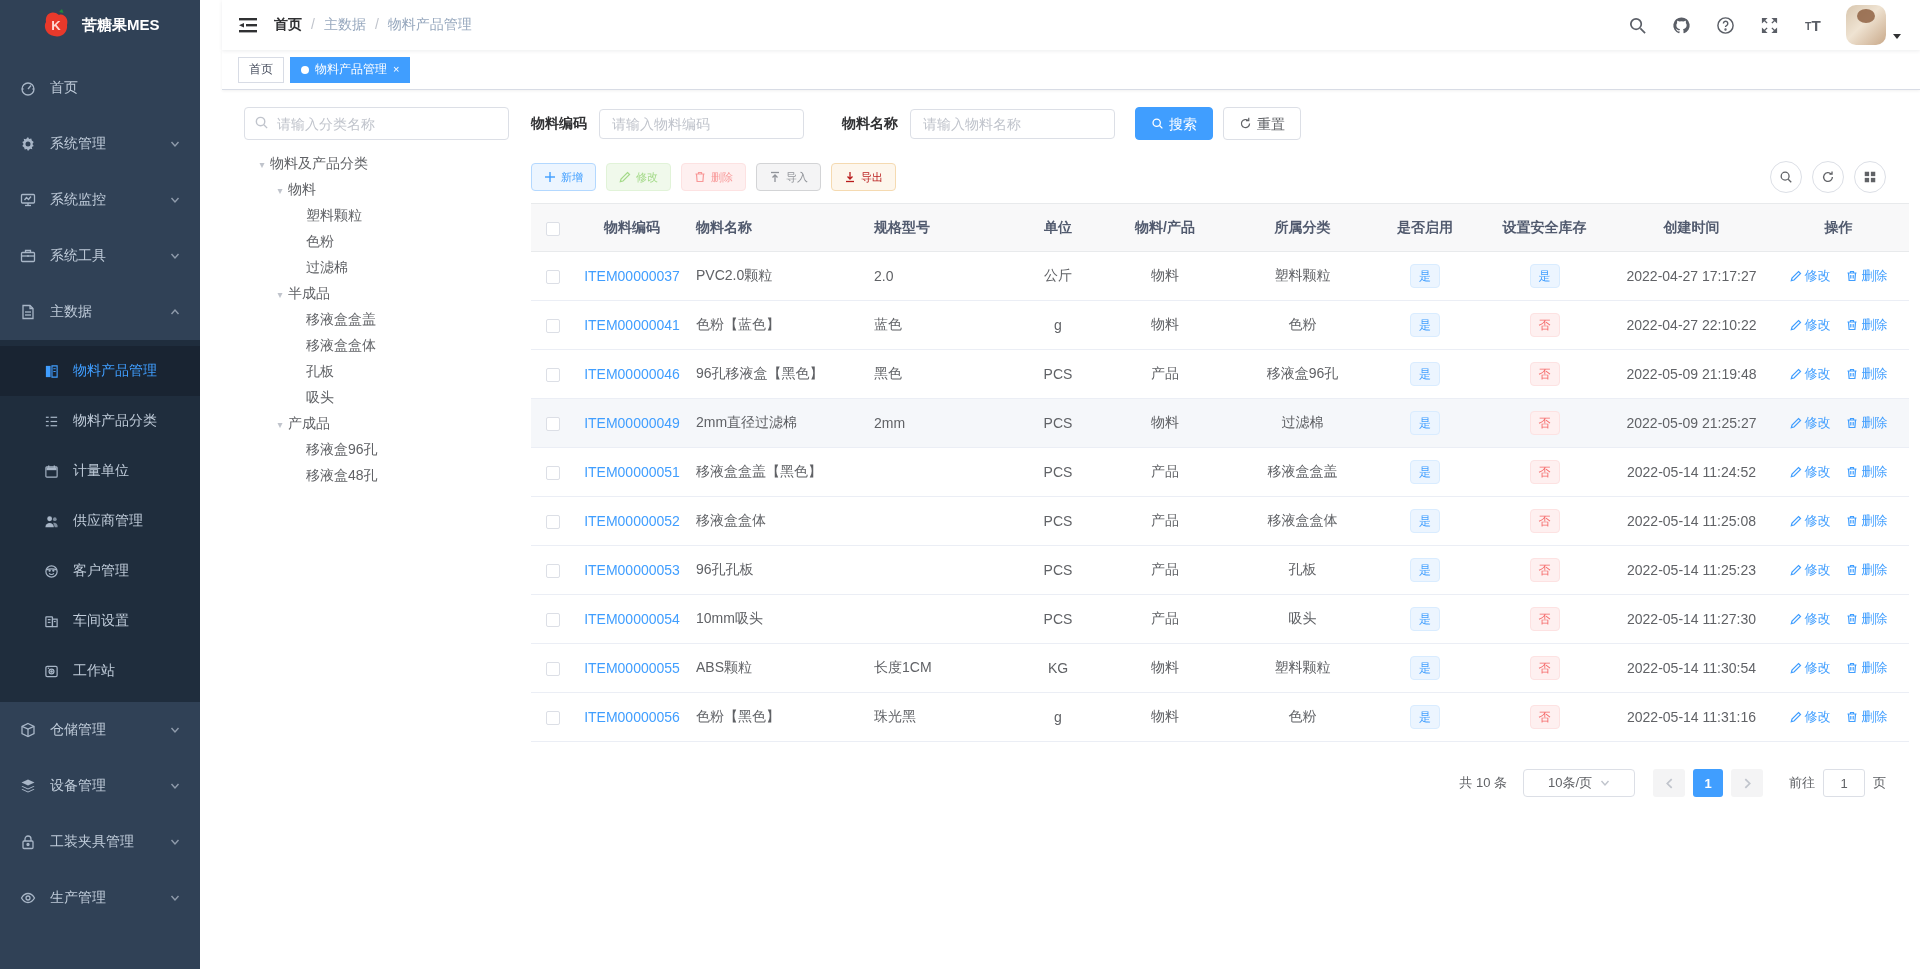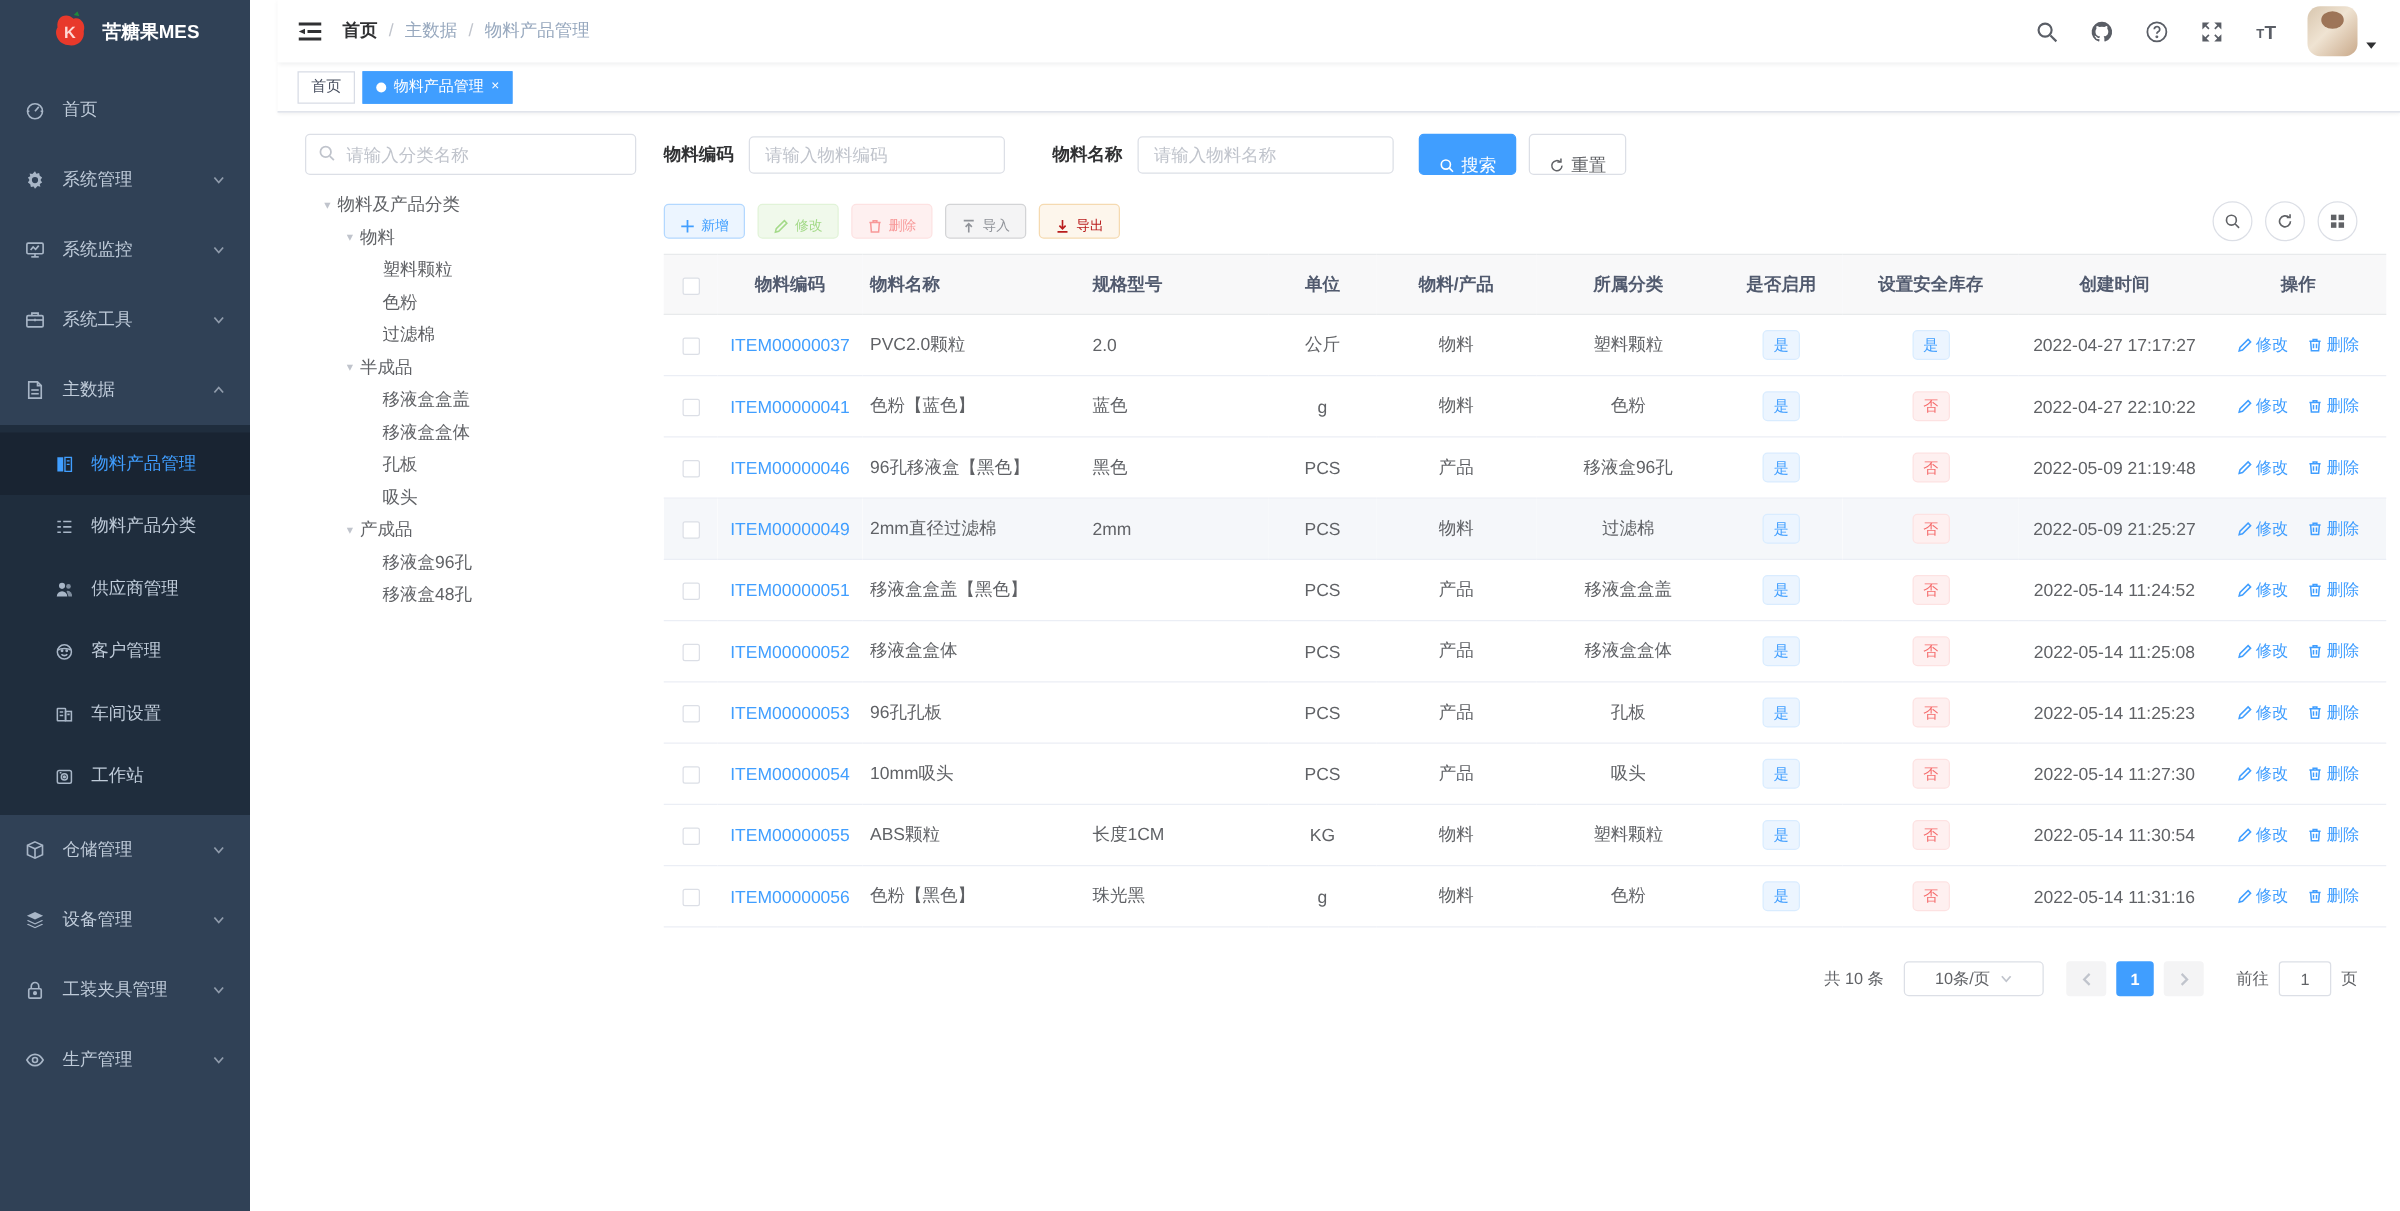--- a/index.html
+++ b/index.html
@@ -72,21 +72,21 @@
   .tree-label { white-space:nowrap; }
 
   
   .table-panel { flex:1; min-width:0; }
   .query-form { display:flex; align-items:center; gap:10px; }
   .qf-label { font-size:14px; font-weight:bold; color:#303133; margin-right:2px; }
   .qf-input { width:205px; height:30px; border:1px solid #dcdfe6; border-radius:4px; padding:0 12px; font-size:14px;
               color:#606266; outline:none; font-family:inherit; }
   .qf-input::placeholder { color:#c0c4cc; }
   .qf-gap { width:18px; }
-  .btn { display:inline-flex; align-items:flex-end; justify-content:center; gap:5px; border-radius:4px; cursor:pointer;
+  .btn { display:inline-flex; align-items:center; justify-content:center; gap:5px; border-radius:4px; cursor:pointer;
          font-size:14px; line-height:1; border:1px solid transparent; font-family:inherit; }
   .btn svg { width:13px; height:13px; display:block; }
   .btn-search { height:33px; padding:0 15px; background:#409eff; border-color:#409eff; color:#fff; margin-left:10px; }
   .btn-reset  { height:33px; padding:0 15px; background:#fff; border-color:#dcdfe6; color:#606266; }
 
   .toolbar-row { display:flex; align-items:center; margin-top:21px; }
   .tb-buttons { display:flex; gap:10px; }
   .tb-btn { height:28px; padding:3px 12px; font-size:11px; }
   .tb-btn.primary { color:#409eff; background:#ecf5ff; border-color:#b3d8ff; }
   .tb-btn.success { color:#a4da89; background:#f0f9eb; border-color:#e1f3d8; }
@@ -237,20 +237,31 @@
               <svg viewBox="0 0 16 16" fill="none" stroke="currentColor" stroke-width="1.3">
                 <line x1="2" y1="3.5" x2="5" y2="3.5"></line>
                 <line x1="7" y1="3.5" x2="14" y2="3.5"></line>
                 <line x1="2" y1="8" x2="5" y2="8"></line>
                 <line x1="7" y1="8" x2="14" y2="8"></line>
                 <line x1="2" y1="12.5" x2="5" y2="12.5"></line>
                 <line x1="7" y1="12.5" x2="14" y2="12.5"></line>
               </svg>
             </span>
     <span class="mi-label">物料产品分类</span>
+  </div>
+          <div class="sub-item">
+    <span class="mi-icon">
+              <svg viewBox="0 0 16 16" fill="currentColor">
+                <rect x="2" y="3" width="12" height="11" rx="1" fill="none" stroke="currentColor" stroke-width="1.2"></rect>
+                <rect x="2.6" y="3.6" width="10.8" height="3"></rect>
+                <line x1="5" y1="1.5" x2="5" y2="4" stroke="currentColor" stroke-width="1.4"></line>
+                <line x1="11" y1="1.5" x2="11" y2="4" stroke="currentColor" stroke-width="1.4"></line>
+              </svg>
+            </span>
+    <span class="mi-label">计量单位</span>
   </div>
           <div class="sub-item">
     <span class="mi-icon">
               <svg viewBox="0 0 16 16" fill="currentColor">
                 <circle cx="6" cy="5" r="2.6"></circle>
                 <path d="M1.5 14a4.5 4.5 0 019 0z"></path>
                 <circle cx="11.5" cy="5.5" r="2" opacity=".7"></circle>
                 <path d="M9.8 9.3a4 4 0 014.7 4.7h-3" opacity=".7"></path>
               </svg>
             </span>

